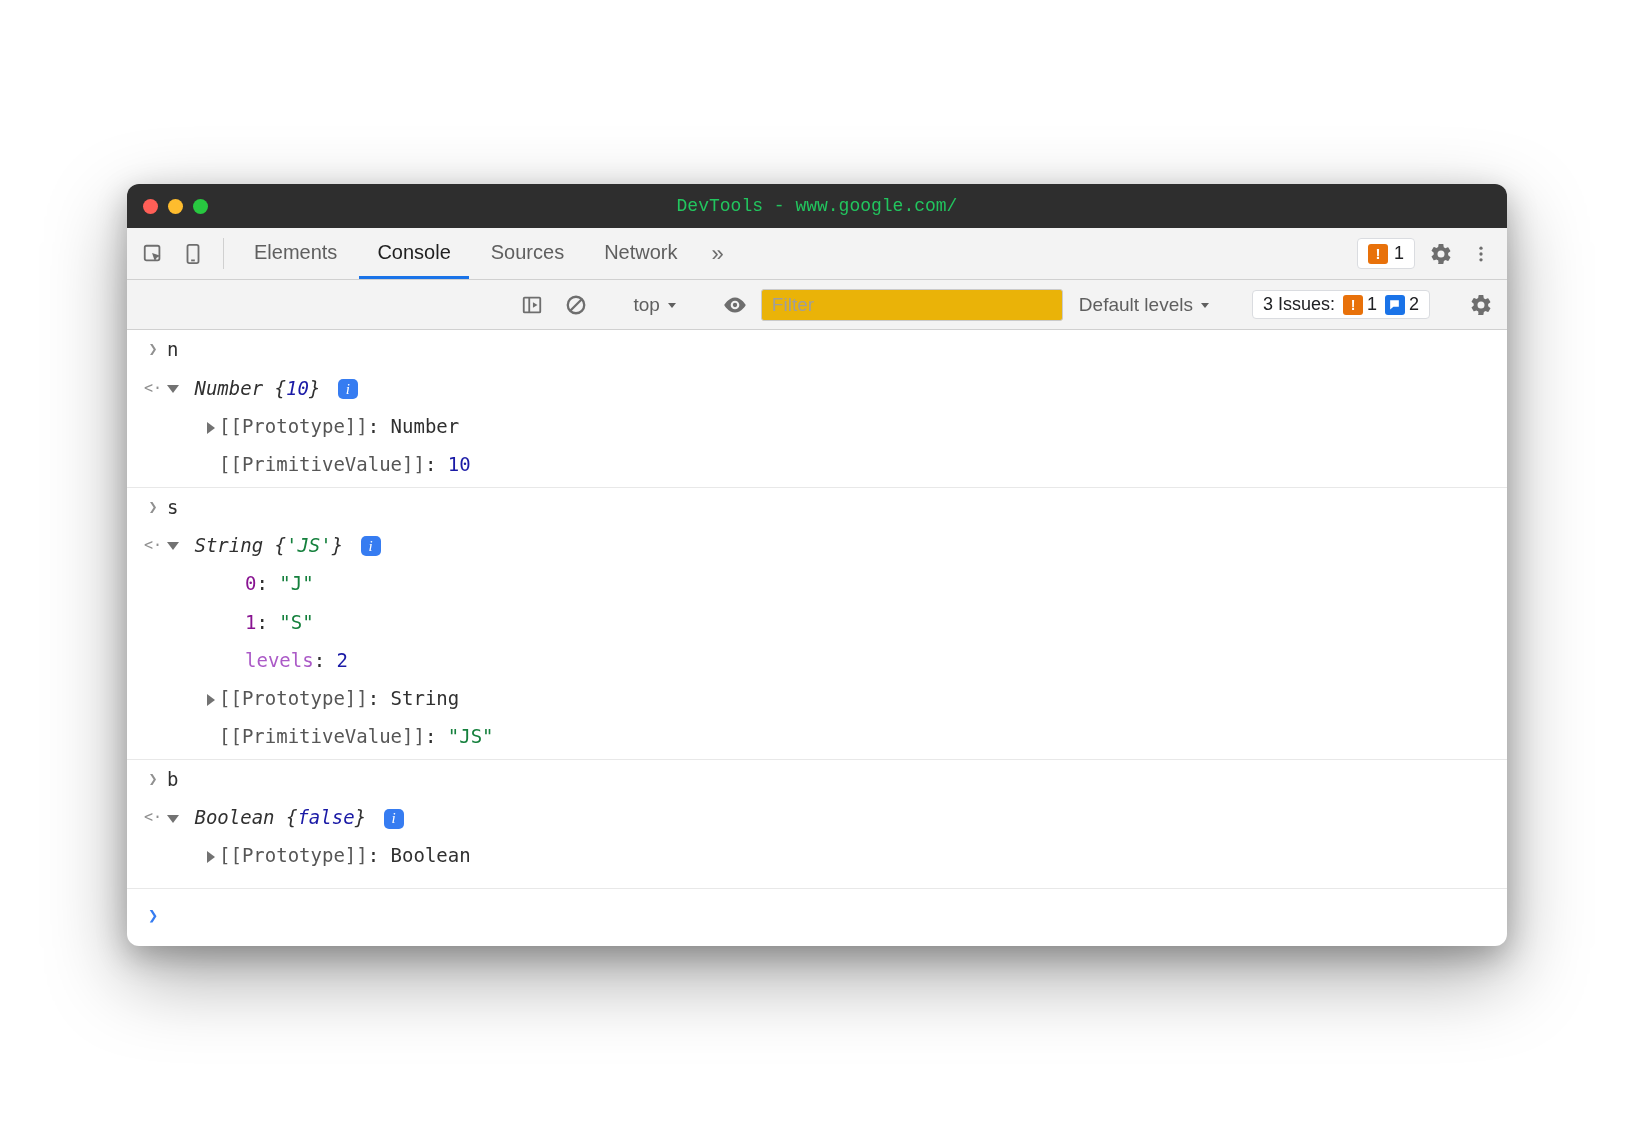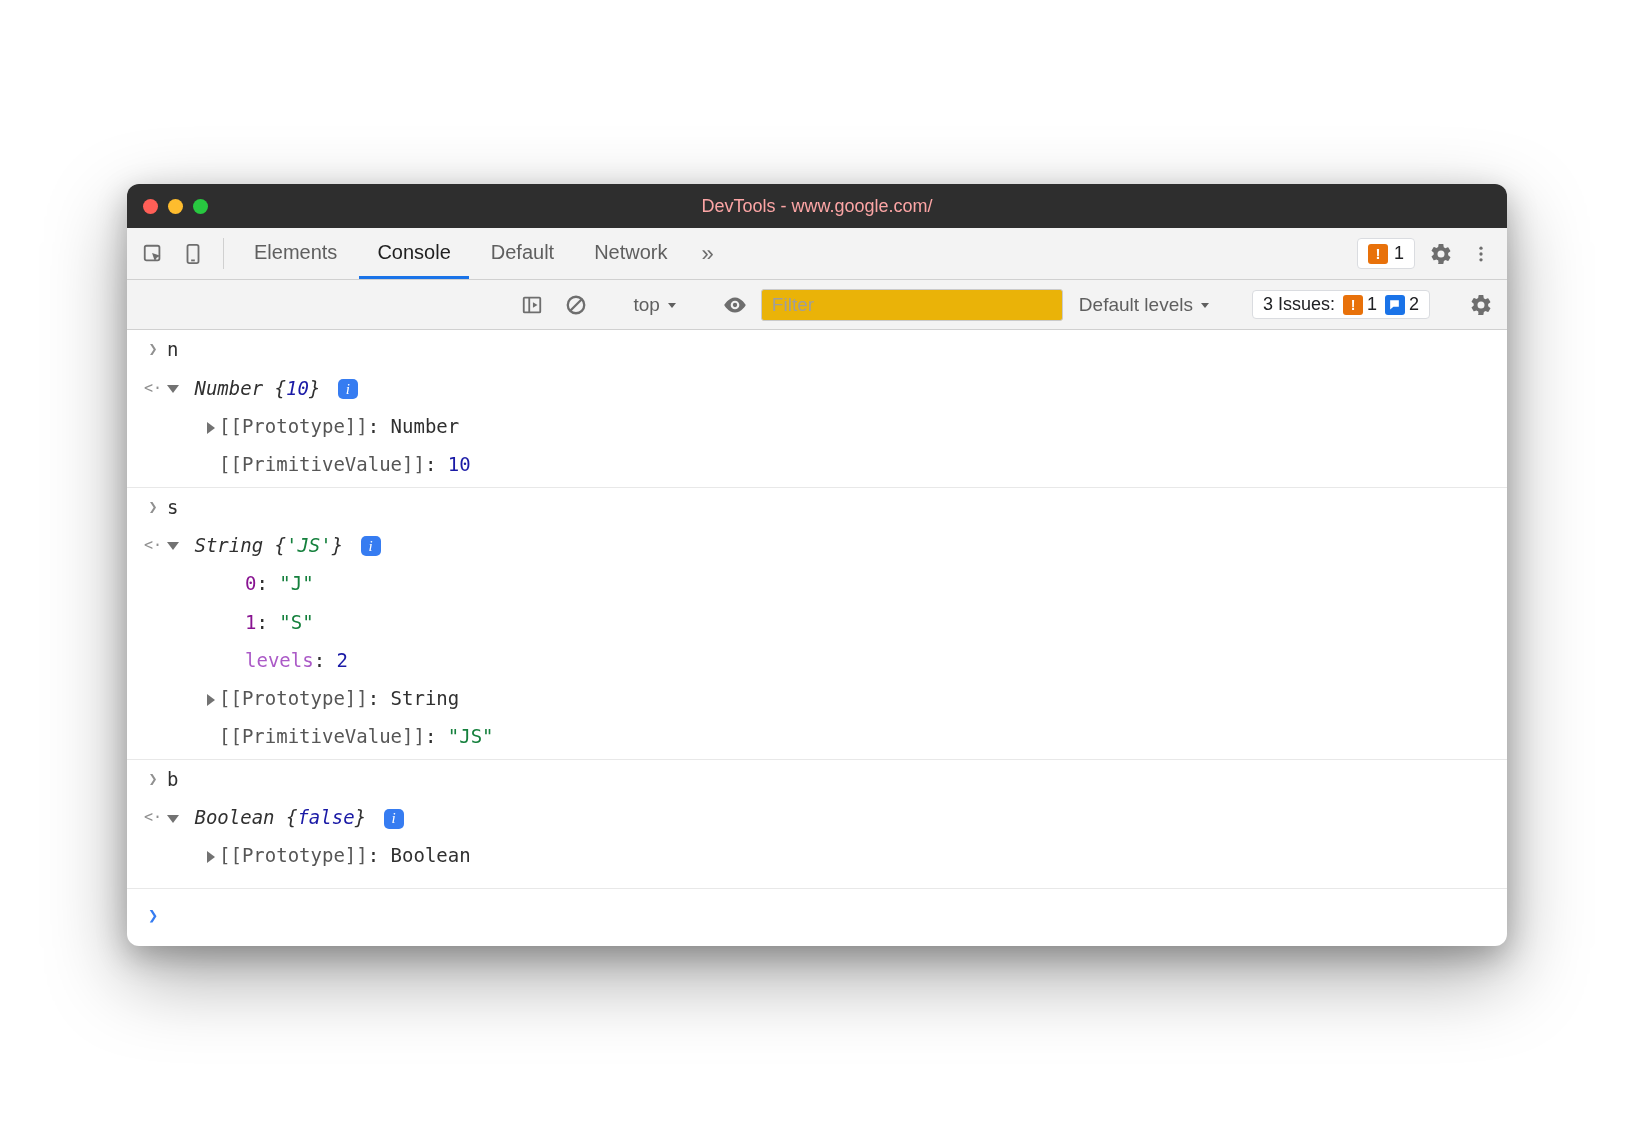--- a/index.html
+++ b/index.html
@@ -30,23 +30,24 @@
     .traffic-lights { display: flex; gap: 10px; }
     .traffic-light {
       width: 15px; height: 15px; border-radius: 50%;
     }
     .tl-red { background: #ff5f57; }
     .tl-yellow { background: #febc2e; }
     .tl-green { background: #28c840; }
     .title-text {
       position: absolute;
       left: 50%; transform: translateX(-50%);
-      color: #fca5a5;
+      color: #22c55e;
       font-size: 18px;
       font-weight: 500;
+      font-family: Liberation Mono, monospace;
     }
     .tabs-row {
       height: 52px;
       border-bottom: 1px solid #d0d0d0;
       display: flex;
       align-items: stretch;
       background: #f3f3f3;
       padding: 0 8px;
       gap: 4px;
     }
@@ -241,21 +242,21 @@
     </div>
     <div class="icon-btn">
       <svg width="22" height="22" viewBox="0 0 24 24" fill="none" stroke="currentColor" stroke-width="2">
           <rect x="6" y="2" width="12" height="20" rx="2"></rect>
           <line x1="10" y1="19" x2="14" y2="19"></line>
         </svg>
     </div>
     <div class="vdivider"></div>
     <div class="tab">Elements</div>
     <div class="tab active">Console</div>
-    <div class="tab">Default</div>
+    <div class="tab">Sources</div>
     <div class="tab">Network</div>
     <div class="icon-btn" style="font-size:22px;">»</div>
     <div class="spacer"></div>
     <div class="badge-warn">
       <span class="warn-icon">!</span>
       <span>1</span>
     </div>
     <div class="icon-btn">
       <svg width="24" height="24" viewBox="0 0 24 24" fill="currentColor">
           <path d="M19.14 12.94a7.07 7.07 0 0 0 .05-.94 7.07 7.07 0 0 0-.05-.94l2.03-1.58a.5.5 0 0 0 .12-.64l-1.92-3.32a.5.5 0 0 0-.61-.22l-2.39.96a7.03 7.03 0 0 0-1.62-.94l-.36-2.54A.5.5 0 0 0 14 2h-4a.5.5 0 0 0-.49.42l-.36 2.54c-.58.24-1.12.55-1.62.94l-2.39-.96a.5.5 0 0 0-.61.22L2.61 8.48a.5.5 0 0 0 .12.64l2.03 1.58c-.03.31-.05.63-.05.94s.02.63.05.94l-2.03 1.58a.5.5 0 0 0-.12.64l1.92 3.32c.14.24.43.34.61.22l2.39-.96c.5.39 1.04.7 1.62.94l.36 2.54A.5.5 0 0 0 10 22h4a.5.5 0 0 0 .49-.42l.36-2.54c.58-.24 1.12-.55 1.62-.94l2.39.96c.18.12.47.02.61-.22l1.92-3.32a.5.5 0 0 0-.12-.64l-2.03-1.58ZM12 15.5A3.5 3.5 0 1 1 12 8.5a3.5 3.5 0 0 1 0 7Z"></path>

